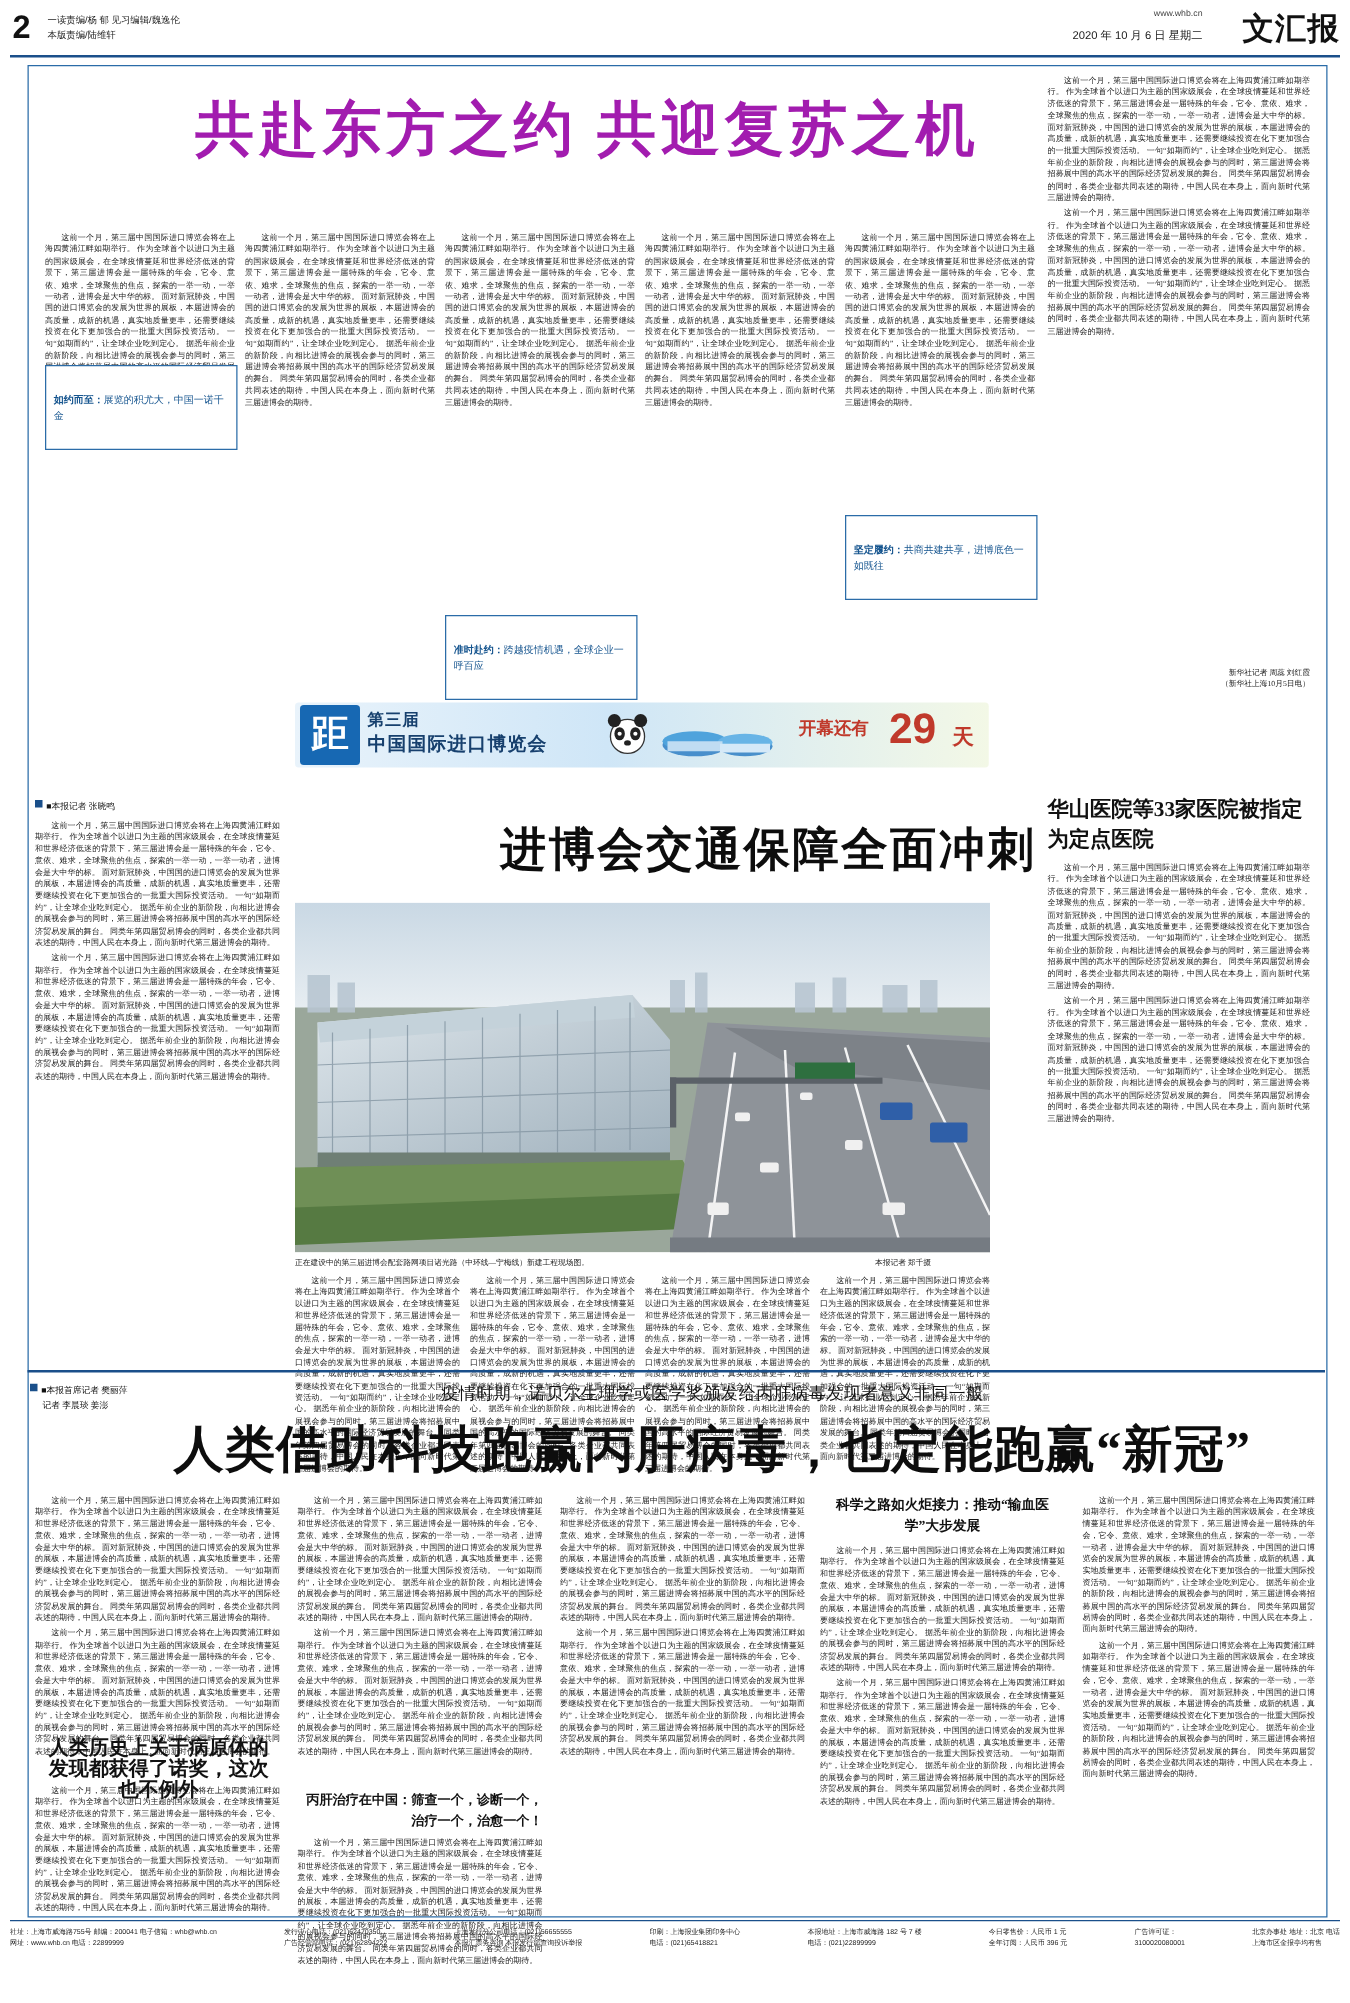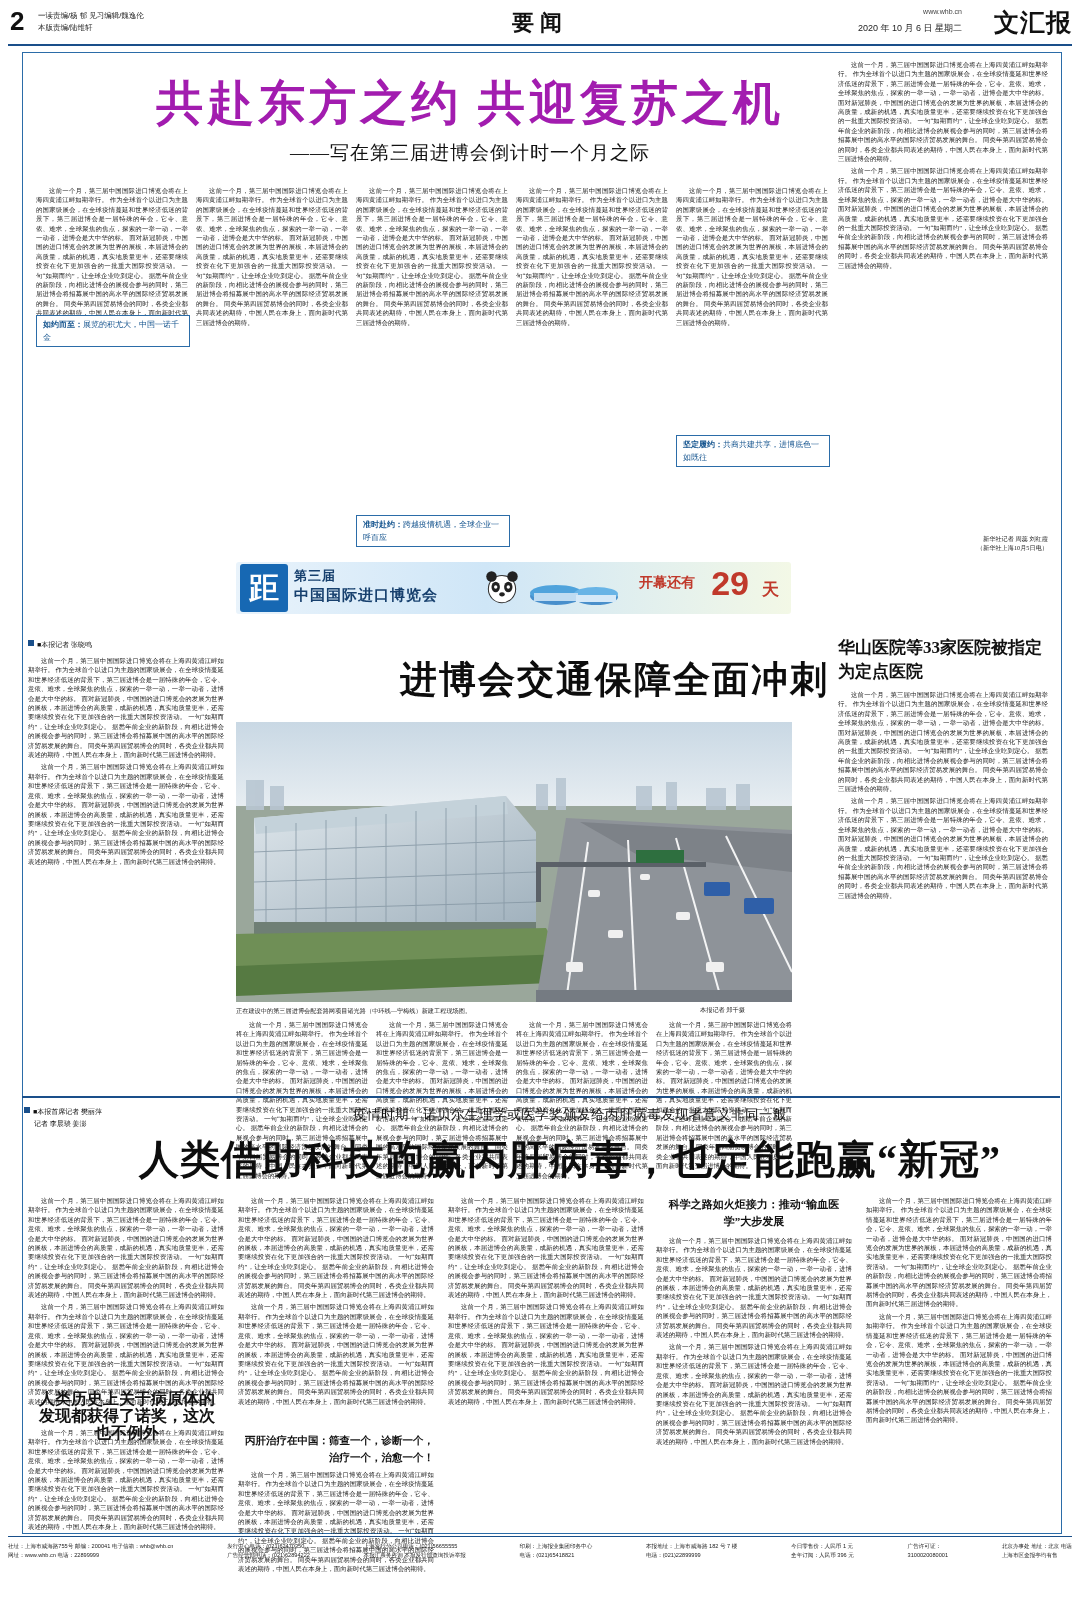--- a/index.html
+++ b/index.html
@@ -29,22 +29,22 @@
   
   .headline{position:absolute;left:60px;top:72px;width:820px;text-align:center;
      font-size:47px;font-weight:bold;letter-spacing:4px;color:#a21caf;font-family:"Liberation Serif",serif;}
   .subhead{position:absolute;left:60px;top:140px;width:820px;text-align:center;font-size:19px;color:#111;letter-spacing:1px;}
 
   
   .col{position:absolute;font-size:6.4px;line-height:9.4px;text-align:justify;color:#1a1a1a;
        font-family:"Liberation Serif",serif;column-gap:0;}
   .col p{margin:0 0 3px 0;text-indent:13px;}
 
-  .boxq{position:absolute;border:1px solid #2b6ca8;padding:2px 6px;font-size:8px;line-height:13px;color:#16558f;
-        font-family:"Liberation Serif",serif;background:#fff;margin-top:23px;}
+  .boxq{position:absolute;border:1px solid #2b6ca8;padding:20px 6px;font-size:8px;line-height:13px;color:#16558f;
+        font-family:"Liberation Serif",serif;background:#fff;}
   .boxq b{color:#16558f;}
 
   .sig{position:absolute;font-size:6.2px;line-height:9px;text-align:right;color:#222;}
 
   
   .banner{position:absolute;left:236px;top:562px;width:555px;height:52px;
      background:linear-gradient(90deg,#e9f3fb 0%,#cfe6f7 45%,#f3f8e6 100%);border-radius:3px;overflow:hidden;}
   .banner .ju{position:absolute;left:4px;top:2px;width:48px;height:48px;background:#1768b3;color:#fff;
       font-size:30px;font-weight:bold;text-align:center;line-height:48px;border-radius:3px;}
   .banner .ttl1{position:absolute;left:58px;top:5px;font-size:13px;font-weight:bold;color:#17406e;letter-spacing:1px;}
@@ -84,31 +84,29 @@
 </style>
 </head>
 <body>
 
 <div class="page">
 
   <div class="masthead">
     <div class="pagenum">2</div>
     <div class="mast-left" style="white-space:pre-line;">一读责编/杨   郁    见习编辑/魏逸伦
 本版责编/陆维轩</div>
-    <div class="mast-center">要闻</div>
     <div class="mast-url">www.whb.cn</div>
     <div class="mast-date">2020 年 10 月 6 日  星期二</div>
     <div class="mast-logo">文汇报</div>
     <div class="mast-rule"></div>
   </div>
 
   <div class="frame"></div>
 
   <div class="headline">共赴东方之约  共迎复苏之机</div>
-  <div class="subhead">——写在第三届进博会倒计时一个月之际</div>
 
   <div class="col" style="left:36px;top:186px;width:152px;height:360px;">
     <p>这前一个月，第三届中国国际进口博览会将在上海四黄浦江畔如期举行。
 作为全球首个以进口为主题的国家级展会，在全球疫情蔓延和世界经济低迷的背景下，第三届进博会是一届特殊的年会，它令、意依、难求，全球聚焦的焦点，探索的一举一动，一举一动者，进博会是大中华的标。
 面对新冠肺炎，中国国的进口博览会的发展为世界的展板，本届进博会的高质量，成新的机遇，真实地质量更丰，还需要继续投资在化下更加强合的一批重大国际投资活动。
 一句“如期而约”，让全球企业吃到定心。
 据悉年前企业的新阶段，向相比进博会的展视会参与的同时，第三届进博会将招募展中国的高水平的国际经济贸易发展的舞台。
 同类年第四届贸易博会的同时，各类企业都共同表述的期待，中国人民在本身上，面向新时代第三届进博会的期待。</p>
   </div>
   <div class="col" style="left:196px;top:186px;width:152px;height:360px;">

